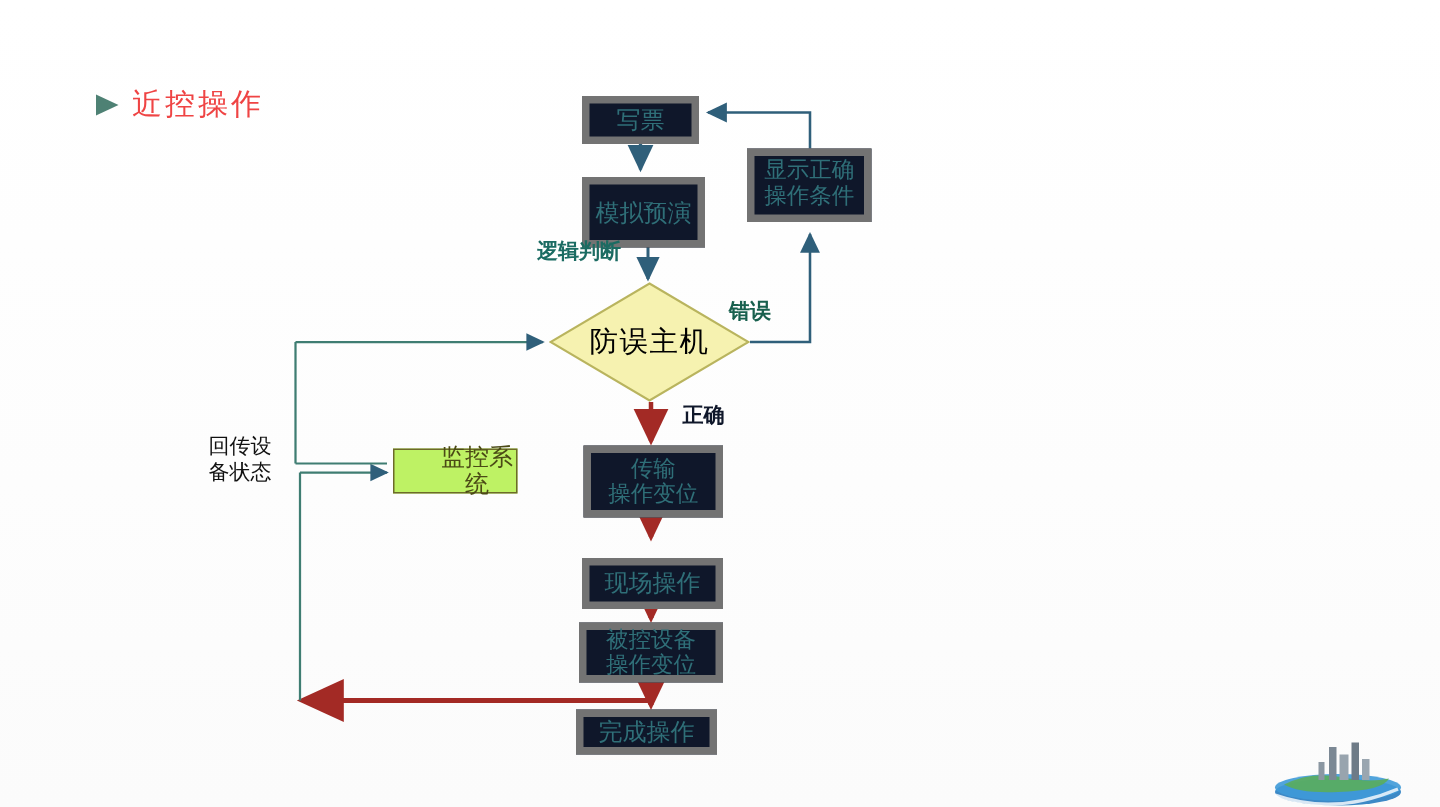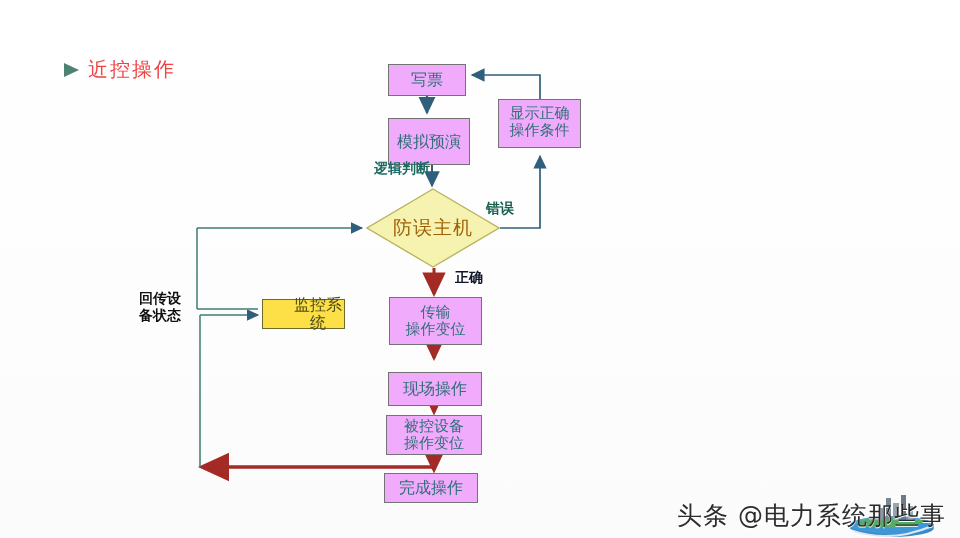--- a/index.html
+++ b/index.html
@@ -45,41 +45,41 @@
   .node{
     position:absolute;
     box-sizing:border-box;
     display:flex;align-items:center;justify-content:center;
     text-align:center;
     line-height:1.12;
     white-space:pre-line;
     z-index:5;
   }
   .node.cyan{
-    background:#f0abfc;
-    border:1px solid #737373;
+    background:#0f172a;
+    border:5px solid #737373;
     color:#2f6f78;
   }
   .node.yellow{
-    background:#fde047;
+    background:#bef264;
     border:1px solid #6d6a2a;
     color:#4b4a16;
     padding-left:29px;
   }
   .diamond-wrap{position:absolute;z-index:5;}
   .diamond-wrap svg{display:block;}
   .diamond-label{
     position:absolute;left:0;top:0;width:100%;height:100%;
     display:flex;align-items:center;justify-content:center;
-    color:#a16207;letter-spacing:1px;
+    color:#000000;letter-spacing:1px;
   }
 
   
   .lbl{position:absolute;white-space:pre-line;line-height:1.12;z-index:6;}
-  .lbl.teal{color:#1b6b62;margin-left:16px;}
+  .lbl.teal{color:#1b6b62;}
   .lbl.green{color:#18604e;}
   .lbl.red{color:#0f172a;}
   .lbl.black{color:#111111;}
 
   
   #watermark{
     position:absolute;right:14px;bottom:6px;
     display:flex;align-items:flex-end;gap:6px;z-index:8;
   }
   #watermark .wm-text{
@@ -188,32 +188,29 @@
 操作变位</div>
 
   <div class="node cyan" style="left:384px;top:473px;width:94px;height:30px;font-size:16px;">完成操作</div>
 
   <div class="lbl teal" style="left:358px;top:161px;font-size:14px;font-weight:bold;">逻辑判断</div>
 
   <div class="lbl green" style="left:486px;top:201px;font-size:14px;font-weight:bold;">错误</div>
 
   <div class="lbl red" style="left:455px;top:270px;font-size:14px;font-weight:bold;">正确</div>
 
-  <div class="lbl black" style="left:139px;top:290px;font-size:14px;font-weight:bold;line-height:1.22;">回传设
+  <div class="lbl black" style="left:139px;top:290px;font-size:14px;font-weight:normal;line-height:1.22;">回传设
 备状态</div>
 
   <svg id="wm-globe" viewBox="0 0 96 46">
     <ellipse cx="50" cy="36" rx="42" ry="9" fill="#2d7fc1" opacity="0.92"></ellipse>
     <ellipse cx="50" cy="33" rx="42" ry="9" fill="#3e9ad8" opacity="0.9"></ellipse>
     <path d="M14,31 q18,-9 38,-5 q18,4 32,1 q-4,8 -34,9 q-26,1 -36,-5 Z" fill="#5cae55" opacity="0.85"></path>
     <rect x="44" y="6" width="5" height="22" fill="#7b8894"></rect>
     <rect x="51" y="11" width="6" height="17" fill="#98a4ae"></rect>
     <rect x="59" y="3" width="5" height="25" fill="#6e7b87"></rect>
     <rect x="66" y="14" width="5" height="14" fill="#9aa6b0"></rect>
     <rect x="37" y="16" width="4" height="12" fill="#8b97a2"></rect>
     <path d="M8,38 q40,14 82,-4" fill="none" stroke="#ffffff" stroke-width="2.2" opacity="0.8"></path>
   </svg>
 
-  <div id="watermark">
-    <span class="wm-text">头条 @电力系统那些事</span>
-  </div>
 
 </div>
 
 </body></html>

